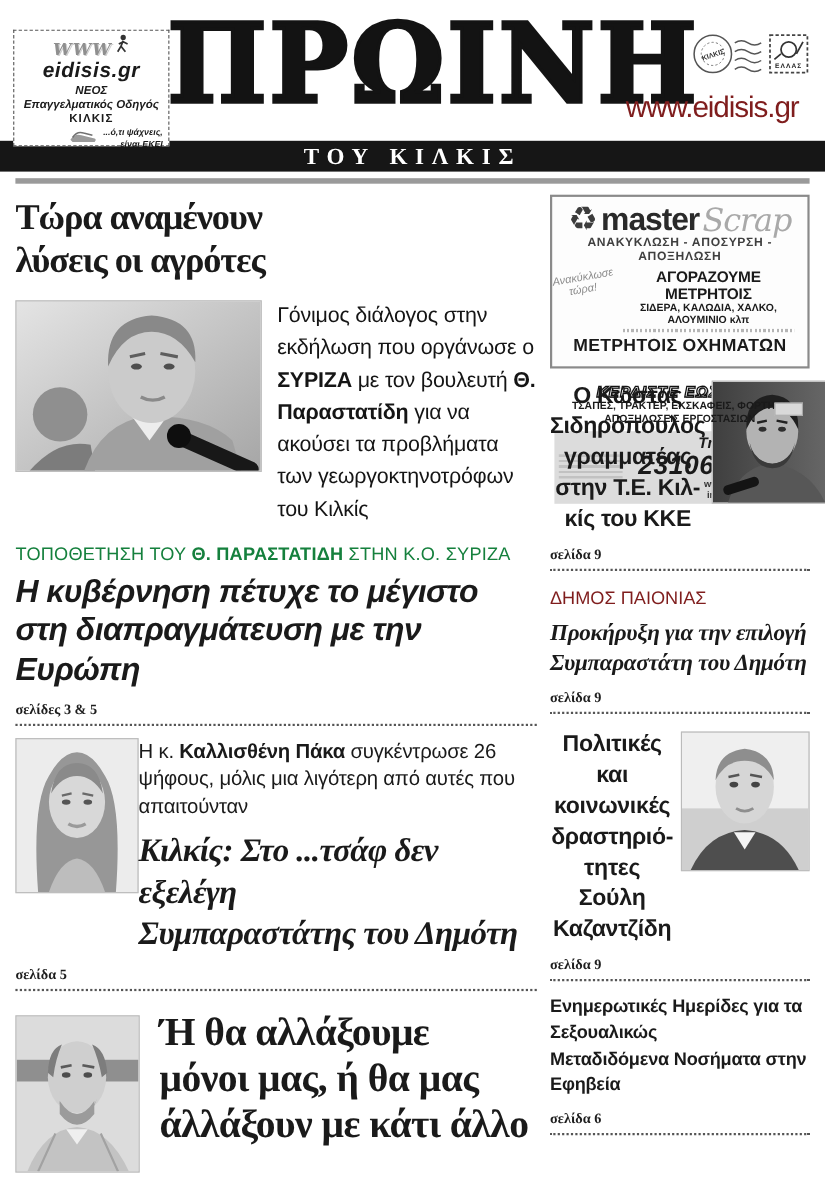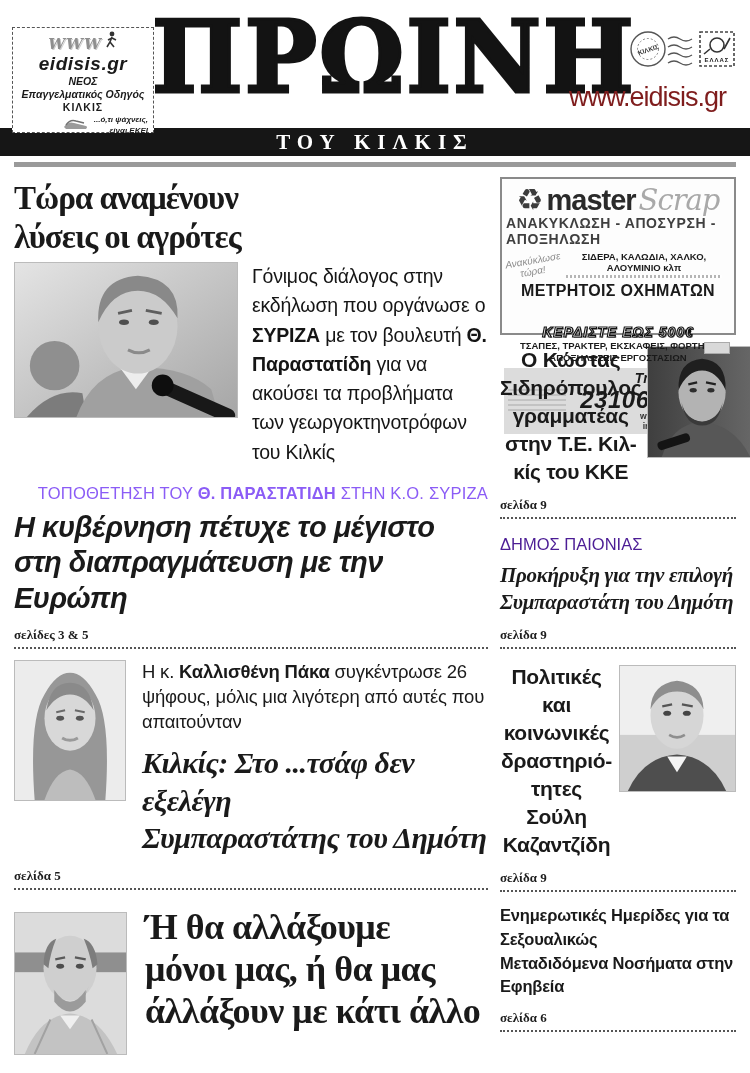--- a/index.html
+++ b/index.html
@@ -35,52 +35,52 @@
   
   .columns { display:flex; gap:12px; padding:10px 14px 0; }
   .col-left { width:476px; }
   .col-right { width:236px; }
 
   .pre { white-space:pre-line; }
 
   .main-headline { font-family:"Liberation Serif",serif; font-weight:bold; font-size:33px;
     line-height:1.17; letter-spacing:-1px; margin-top:2px; }
 
-  .story1 { display:flex; gap:14px; margin-top:6px; }
+  .story1 { display:flex; gap:14px; margin-top:17px; }
   .photo { background:#ddd; border:1px solid #bbb; flex:none; overflow:hidden; }
   .photo svg { display:block; width:100%; height:100%; }
   .photo-main { width:224px; height:156px; }
   .lead-text { flex:1; font-size:19.5px; line-height:1.5; letter-spacing:-.2px; color:#151515; }
   .lead-text b { font-weight:bold; }
 
-  .kicker { margin-top:17px; font-size:16.5px; color:#8b5cf6; letter-spacing:.2px;text-align:right; }
+  .kicker { margin-top:17px; font-size:16.5px; color:#15803d; letter-spacing:.2px; }
   .headline-2 { margin-top:7px; font-size:29px; font-weight:bold; font-style:italic;
     line-height:1.22; letter-spacing:-.5px; }
 
   .pageref-row { margin-top:9px; border-bottom:2px dotted #555; padding-bottom:4px; }
   .pageref { font-family:"Liberation Serif",serif; font-weight:bold; font-size:13px; color:#1d1d1d; }
 
-  .story2 { display:flex; gap:16px; margin-top:11px; }
+  .story2 { display:flex; margin-top:11px; }
   .photo-woman { width:112px; height:141px; }
   .story2-lead { font-size:18.5px; line-height:1.35; letter-spacing:-.2px; }
   .headline-paka { font-family:"Liberation Serif",serif; font-weight:bold; font-style:italic;
     font-size:30px; line-height:1.25; margin-top:9px; letter-spacing:-.5px; }
 
   .story3 { display:flex; gap:18px; margin-top:16px; }
   .photo-frag { width:113px; height:143px; margin-top:6px; }
   .headline-frag { font-family:"Liberation Serif",serif; font-weight:bold; font-size:36px;
     line-height:1.18; letter-spacing:-.5px; }
 
   
   .ad { border:2px solid #8a8a8a; background:#fdfdfd; padding:4px 4px 0; height:158px; font-size:0; }
   .ad-brandrow { display:flex; align-items:center; justify-content:center; gap:3px; }
   .recycle-icon { font-size:30px; color:#3c3c3c; line-height:1; }
   .ad-master { font-size:29px; font-weight:bold; color:#2a2a2a; letter-spacing:-1px; }
   .ad-scrap { font-size:29px; font-style:italic; color:#a9a9a9; font-family:"DejaVu Serif",serif; letter-spacing:-1px; }
-  .ad-tagline { font-size:14px; font-weight:bold; color:#3f3f3f; letter-spacing:.6px; margin-top:-2px; }
+  .ad-tagline { text-align:center; font-size:11px; font-weight:bold; color:#3f3f3f; letter-spacing:.6px; margin-top:-2px; }
   .ad-mid { display:flex; margin-top:4px; }
   .ad-hand { width:52px; font-size:10px; color:#8d8d8d; transform:rotate(-10deg); font-style:italic; text-align:center; line-height:1.1; margin-top:4px; }
   .ad-midtext { flex:1; text-align:center; }
   .ad-buy { font-size:14px; font-weight:900; letter-spacing:-.2px; }
   .ad-materials { font-size:9.5px; font-weight:bold; }
   .fine-line { height:3px; margin:2px 8px 0; background:repeating-linear-gradient(90deg,#b5b5b5 0 2px,#fff 2px 4px); }
   .ad-vehicles { text-align:center; font-size:16px; font-weight:900; margin-top:4px; letter-spacing:.3px; }
   .ad-win { text-align:center; font-size:14px; font-weight:900; font-style:italic; color:#fff;
     -webkit-text-stroke:1.2px #111; text-shadow:1px 1px 0 #888; letter-spacing:1px;margin-top:24px; }
   .ad-listrow { position:relative; }
@@ -89,21 +89,21 @@
   .ad-phonebar { background:#dcdcdc; margin:3px -2px 0; padding:2px 4px 3px; display:flex; align-items:center; gap:5px; }
   .ad-fineprint { width:58px; height:22px; background:repeating-linear-gradient(#c2c2c2 0 2px,#dcdcdc 2px 5px); }
   .ad-phone-main { flex:1; text-align:center; }
   .ad-tel-label { font-size:14px; font-weight:bold; font-style:italic; }
   .ad-tel-number { font-size:24px; font-weight:900; font-style:italic; letter-spacing:.5px; }
   .ad-web { font-size:8.5px; font-weight:bold; color:#333; text-align:right; margin-top:-3px; }
 
   .storyA { display:flex; gap:6px; margin-top:11px; }
   .rc-headline { font-family:Liberation Sans, sans-serif; font-weight:bold; font-size:21px; line-height:1.33; letter-spacing:-.3px;text-align:center; }
   .photo-sid { width:117px; height:112px; }
-  .rc-kicker { margin-top:16px; font-size:16.5px; color:#4c1d95; }
+  .rc-kicker { margin-top:16px; font-size:16.5px; color:#7f1d1d; }
   .headline-paionia { margin-top:8px; font-family:"Liberation Serif",serif; font-weight:bold; font-style:italic;
     font-size:21px; line-height:1.3; letter-spacing:-.3px; }
   .storyC { display:flex; gap:6px; margin-top:14px; }
   .photo-kaz { width:117px; height:127px; margin-top:2px; }
   .headline-health { margin-top:12px; font-size:16.5px; font-weight:bold; line-height:1.45; letter-spacing:-.2px; }
 </style>
 </head>
 <body>
 
 <div class="page">
@@ -274,20 +274,21 @@
         <div class="ad-brandrow">
           <span class="recycle-icon">♻</span>
           <span class="ad-master">master</span>
             <span class="ad-scrap">Scrap</span>
         </div>
         <div class="ad-tagline">ΑΝΑΚΥΚΛΩΣΗ - ΑΠΟΣΥΡΣΗ - ΑΠΟΞΗΛΩΣΗ</div>
         <div class="ad-mid">
           <div class="ad-hand pre">Ανακύκλωσε
 τώρα!</div>
           <div class="ad-midtext">
+            <div class="ad-buy">ΑΓΟΡΑΖΟΥΜΕ ΜΕΤΡΗΤΟΙΣ</div>
             <div class="ad-materials">ΣΙΔΕΡΑ, ΚΑΛΩΔΙΑ, ΧΑΛΚΟ, ΑΛΟΥΜΙΝΙΟ κλπ</div>
             <div class="fine-line"></div>
           </div>
         </div>
         <div class="ad-vehicles">ΜΕΤΡΗΤΟΙΣ ΟΧΗΜΑΤΩΝ</div>
         <div class="ad-win">ΚΕΡΔΙΣΤΕ ΕΩΣ 500€</div>
         <div class="ad-listrow">
           <div class="ad-list">ΤΣΑΠΕΣ, ΤΡΑΚΤΕΡ, ΕΚΣΚΑΦΕΙΣ, ΦΟΡΤΗΓΑ</div>
           <div class="ad-list">ΑΠΟΞΗΛΩΣΕΙΣ ΕΡΓΟΣΤΑΣΙΩΝ</div>
           <div class="ad-logo-box"></div>

